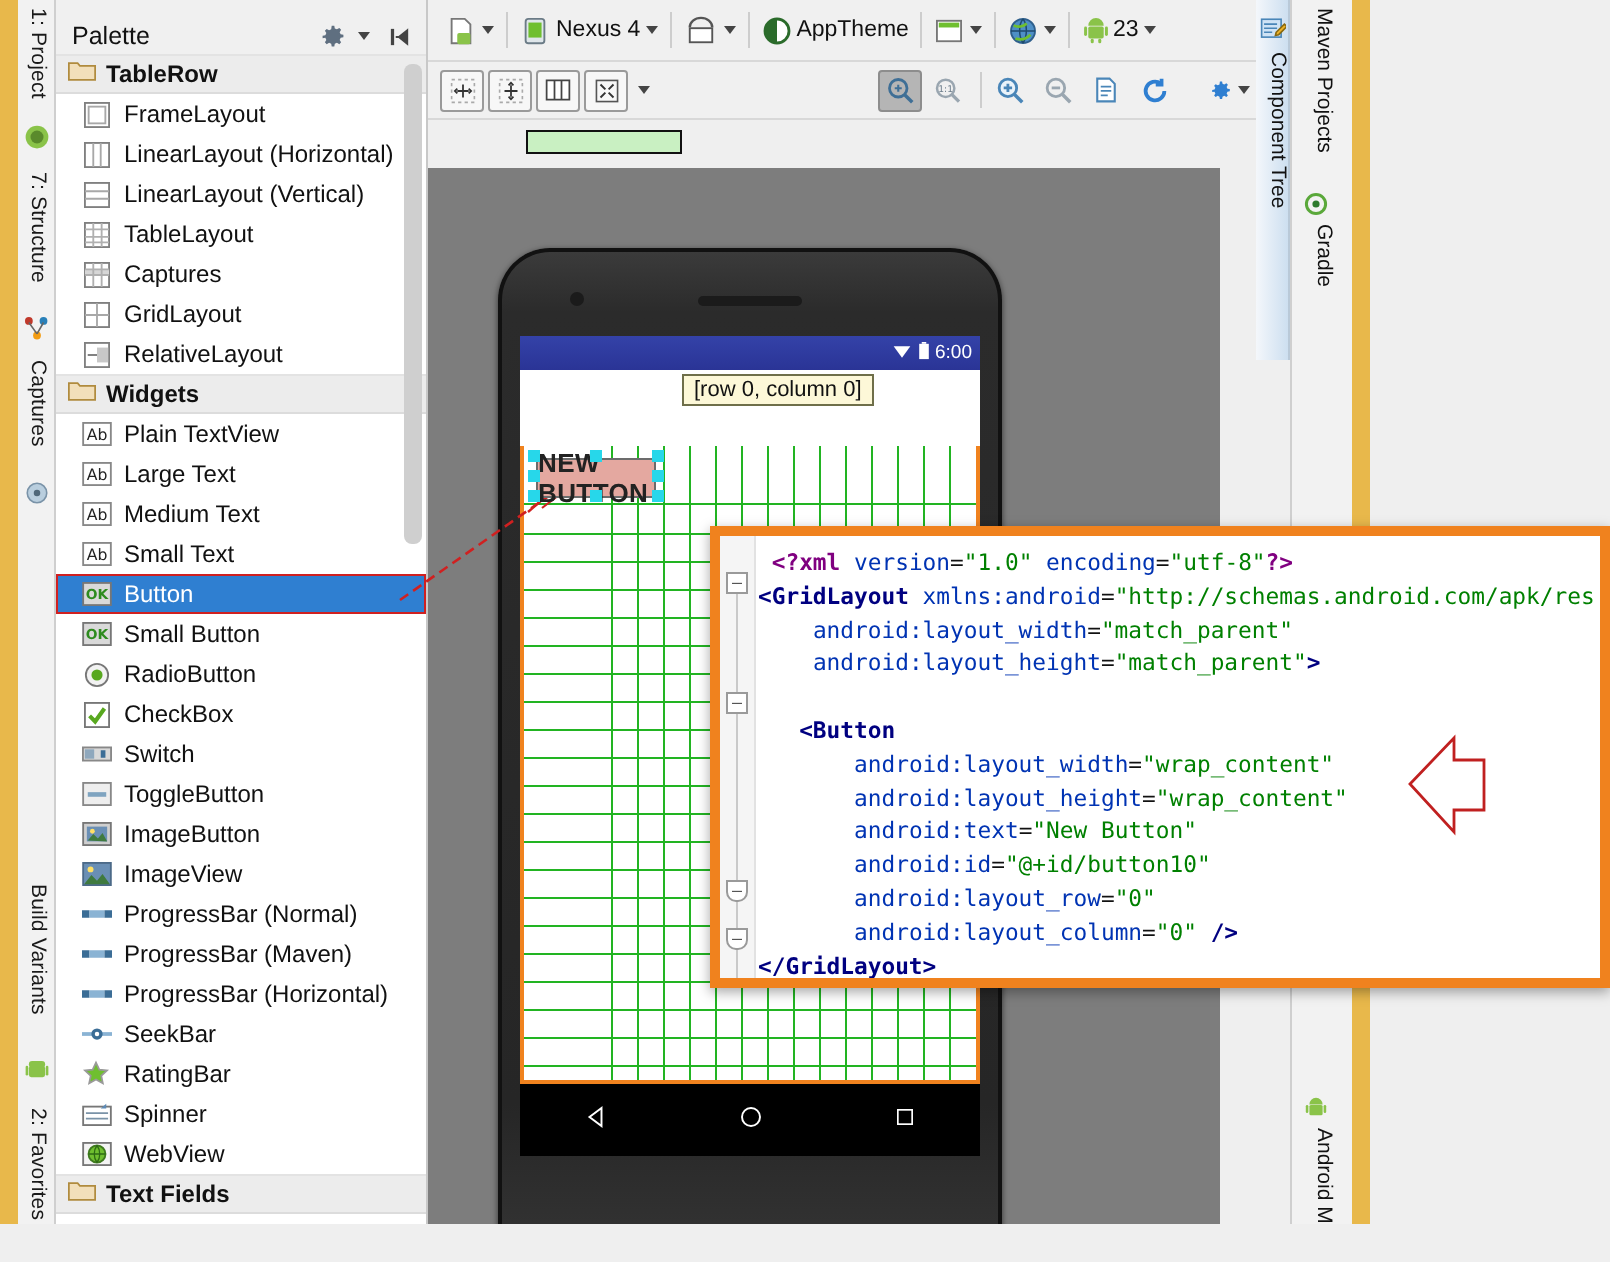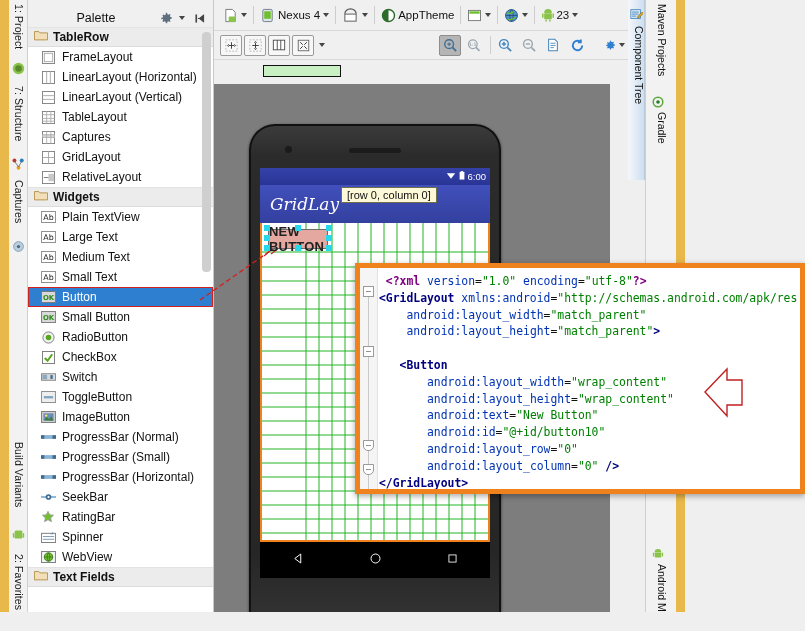--- a/index.html
+++ b/index.html
@@ -34,21 +34,21 @@
   
   .vstrip-right { position:absolute; left:645px; top:0; width:31px; height:631px;
                   background:#f2f2f2; border-left:1px solid #cfcfcf; }
   .ct-tab { position:absolute; left:628px; top:0; width:17px; height:180px;
             background: linear-gradient(to right,#f4f7fb,#cddff0); border-right:1px solid #b9c9d8;}
 
   
   .palette { position:absolute; left:28px; top:0; width:186px; height:631px; background:#ffffff;
              border-right:1px solid #c8c8c8; }
   .palette-head { height:37px; background:#f0f0f0; border-bottom:1px solid #d4d4d4;
-                  display:flex; align-items:center; padding:0 4px 0 8px;text-align:center; }
+                  display:flex; align-items:center; padding:0 4px 0 8px; }
   .palette-title { font-size:12.5px; color:#111; flex:1; }
   .ph-btn { width:20px; height:18px; display:flex; align-items:center; justify-content:center;
             cursor:default; }
   .palette-list { position:absolute; top:27px; left:0; right:0; bottom:0; overflow:hidden; }
   .grp { display:flex; align-items:center; height:20px; background:#ececec;
          border-top:1px solid #e3e3e3; border-bottom:1px solid #dcdcdc; padding-left:6px; font-weight:bold;
          font-size:12px; color:#111; }
   .grp .ico { margin-right:5px; }
   .item { display:flex; align-items:center; height:20px; padding-left:12px; font-size:12px; color:#111; }
   .item .ico { width:16px; height:14px; margin-right:6px; flex:0 0 16px; display:flex;
@@ -401,37 +401,47 @@
               <rect x=".5" y=".5" width="15" height="12" fill="#cfcfcf" stroke="#777"></rect>
               <rect x="2.5" y="2.5" width="11" height="8" fill="#6a8fb5"></rect>
               <circle cx="5.5" cy="5" r="1.3" fill="#ffe066"></circle>
               <path d="M3 10l3-3.5 2.5 2.5L11 6l2.5 4.5z" fill="#3f7a3f"></path>
             </svg>
         </span>
         <span>ImageButton</span>
       </div>
       <div class="item">
         <span class="ico">
+          <svg viewBox="0 0 16 13" width="15" height="12">
+              <rect x=".5" y=".5" width="15" height="12" fill="#6a8fb5" stroke="#4c6a88"></rect>
+              <circle cx="4.5" cy="4" r="1.6" fill="#ffe066"></circle>
+              <path d="M1 12l4-5 3 3.2L11 6.5l4 5.5z" fill="#3f7a3f"></path>
+            </svg>
+        </span>
+        <span>ImageView</span>
+      </div>
+      <div class="item">
+        <span class="ico">
           <svg viewBox="0 0 16 8" width="15" height="8">
               <rect x="0" y="2" width="4" height="4" fill="#3b6d96"></rect>
               <rect x="4" y="2" width="8" height="4" fill="#8ab3d4"></rect>
               <rect x="12" y="2" width="4" height="4" fill="#3b6d96"></rect>
             </svg>
         </span>
         <span>ProgressBar (Normal)</span>
       </div>
       <div class="item">
         <span class="ico">
           <svg viewBox="0 0 16 8" width="15" height="8">
               <rect x="0" y="2" width="4" height="4" fill="#3b6d96"></rect>
               <rect x="4" y="2" width="8" height="4" fill="#8ab3d4"></rect>
               <rect x="12" y="2" width="4" height="4" fill="#3b6d96"></rect>
             </svg>
         </span>
-        <span>ProgressBar (Small)</span>
+        <span>ProgressBar (Maven)</span>
       </div>
       <div class="item">
         <span class="ico">
           <svg viewBox="0 0 16 8" width="15" height="8">
               <rect x="0" y="2" width="4" height="4" fill="#3b6d96"></rect>
               <rect x="4" y="2" width="8" height="4" fill="#8ab3d4"></rect>
               <rect x="12" y="2" width="4" height="4" fill="#3b6d96"></rect>
             </svg>
         </span>
         <span>ProgressBar (Horizontal)</span>
@@ -655,23 +665,20 @@
             </span>
             <span>
               <svg viewBox="0 0 8 12" width="6" height="9">
                   <rect x="2.5" y="0" width="3" height="1.2" fill="#fff"></rect>
                   <rect x="0.8" y="1.2" width="6.4" height="10.2" fill="#fff"></rect>
                 </svg>
             </span>
             <span>6:00</span>
           </div>
 
-          <div class="appbar">
-            <span class="appbar-title">GridLay</span>
-          </div>
 
           <div class="tooltip">
             <span>[row 0, column 0]</span>
           </div>
 
           <div class="grid-area">
 
             <svg width="100%" height="100%" style="position:absolute;left:0;top:0;display:block">
               <g stroke="#22b422" stroke-width="1">
                 <line x1="0" y1="29" x2="226" y2="29"></line>

